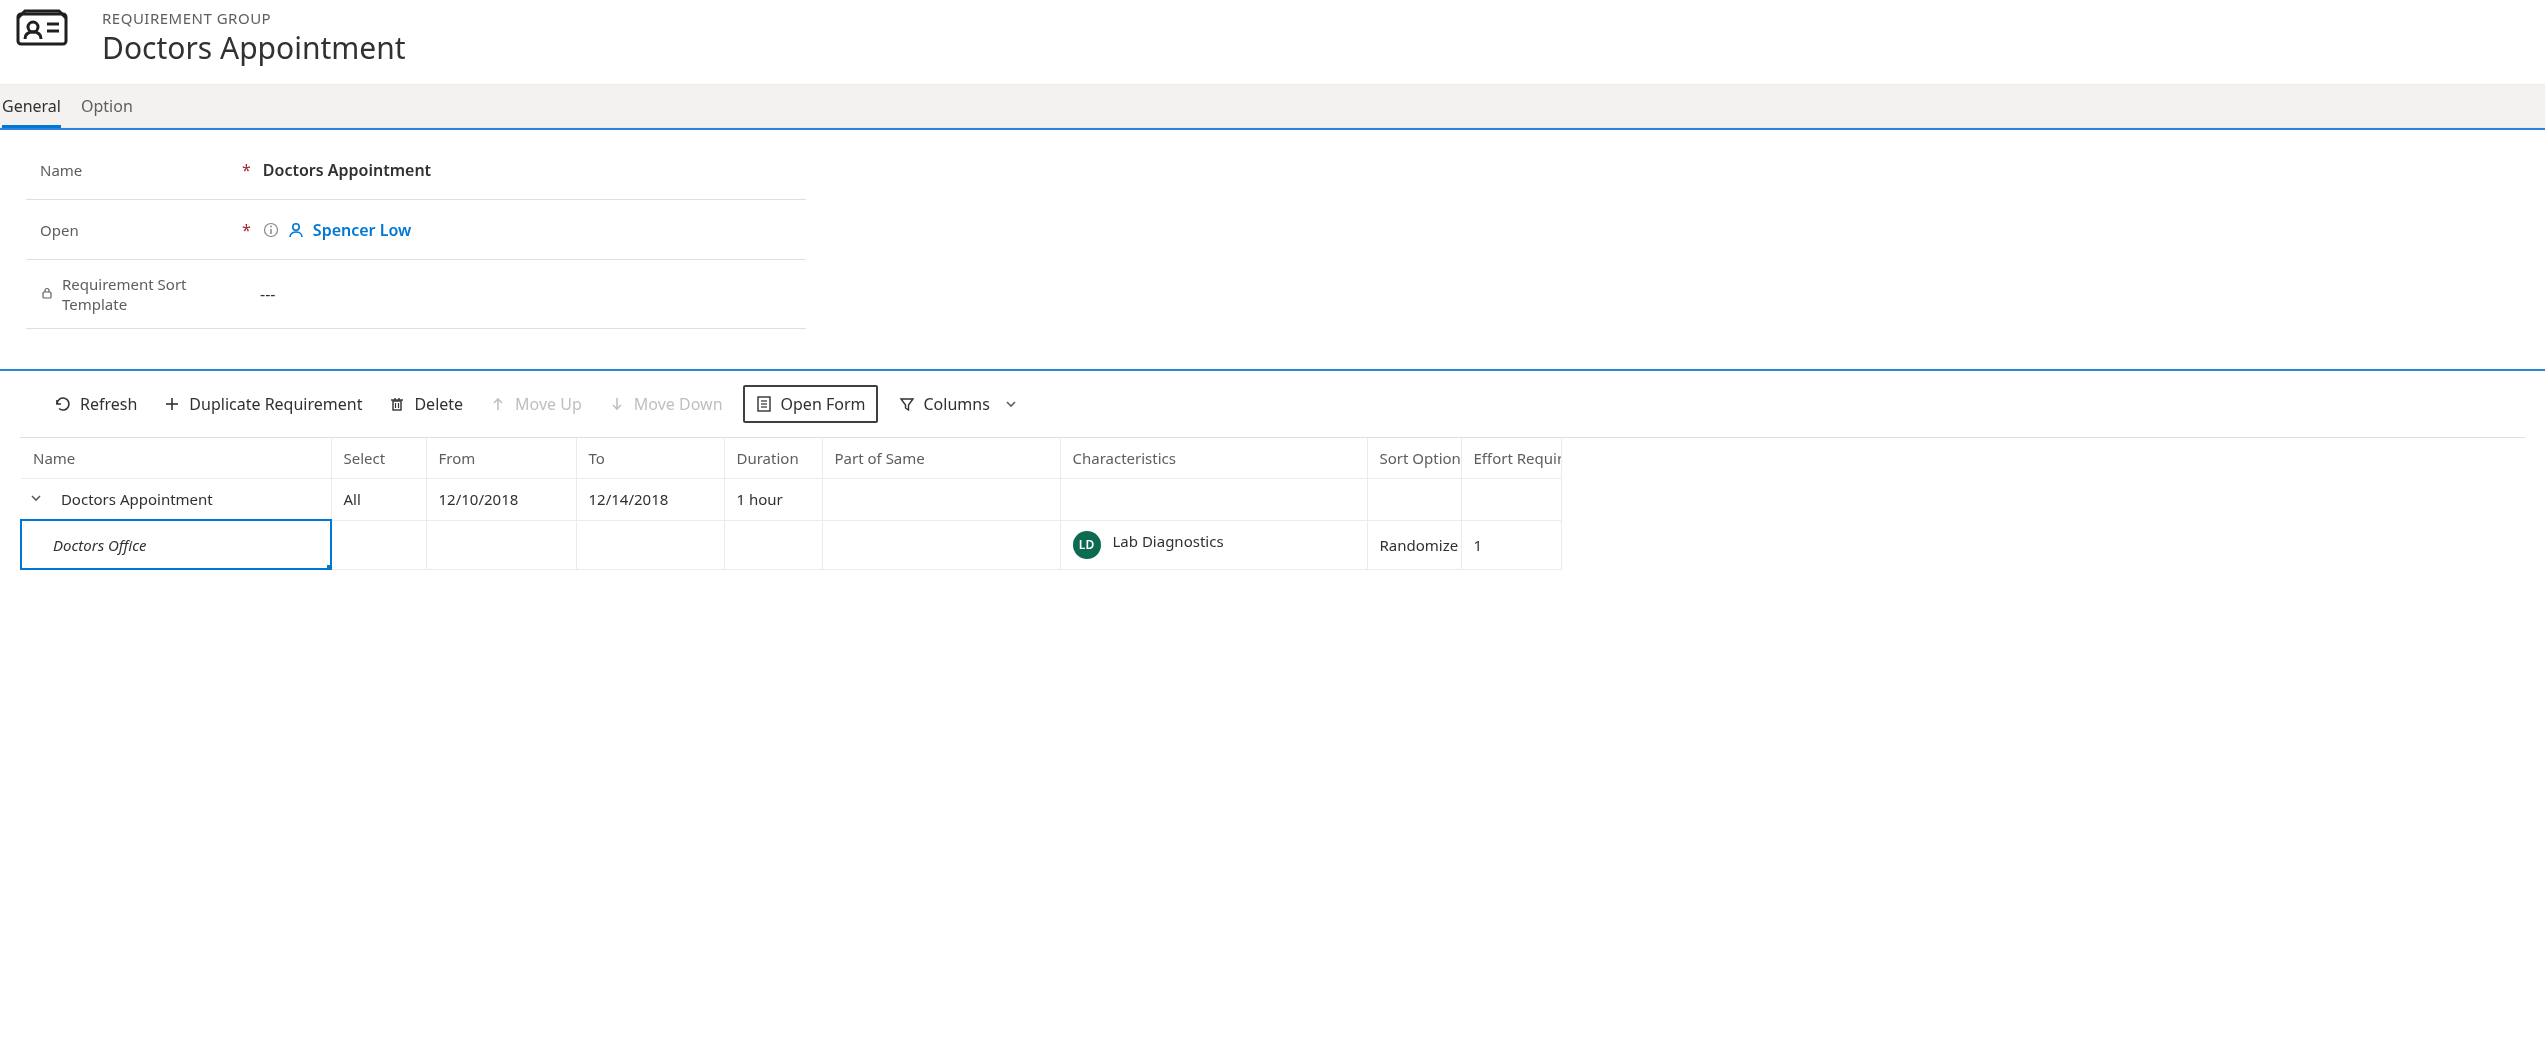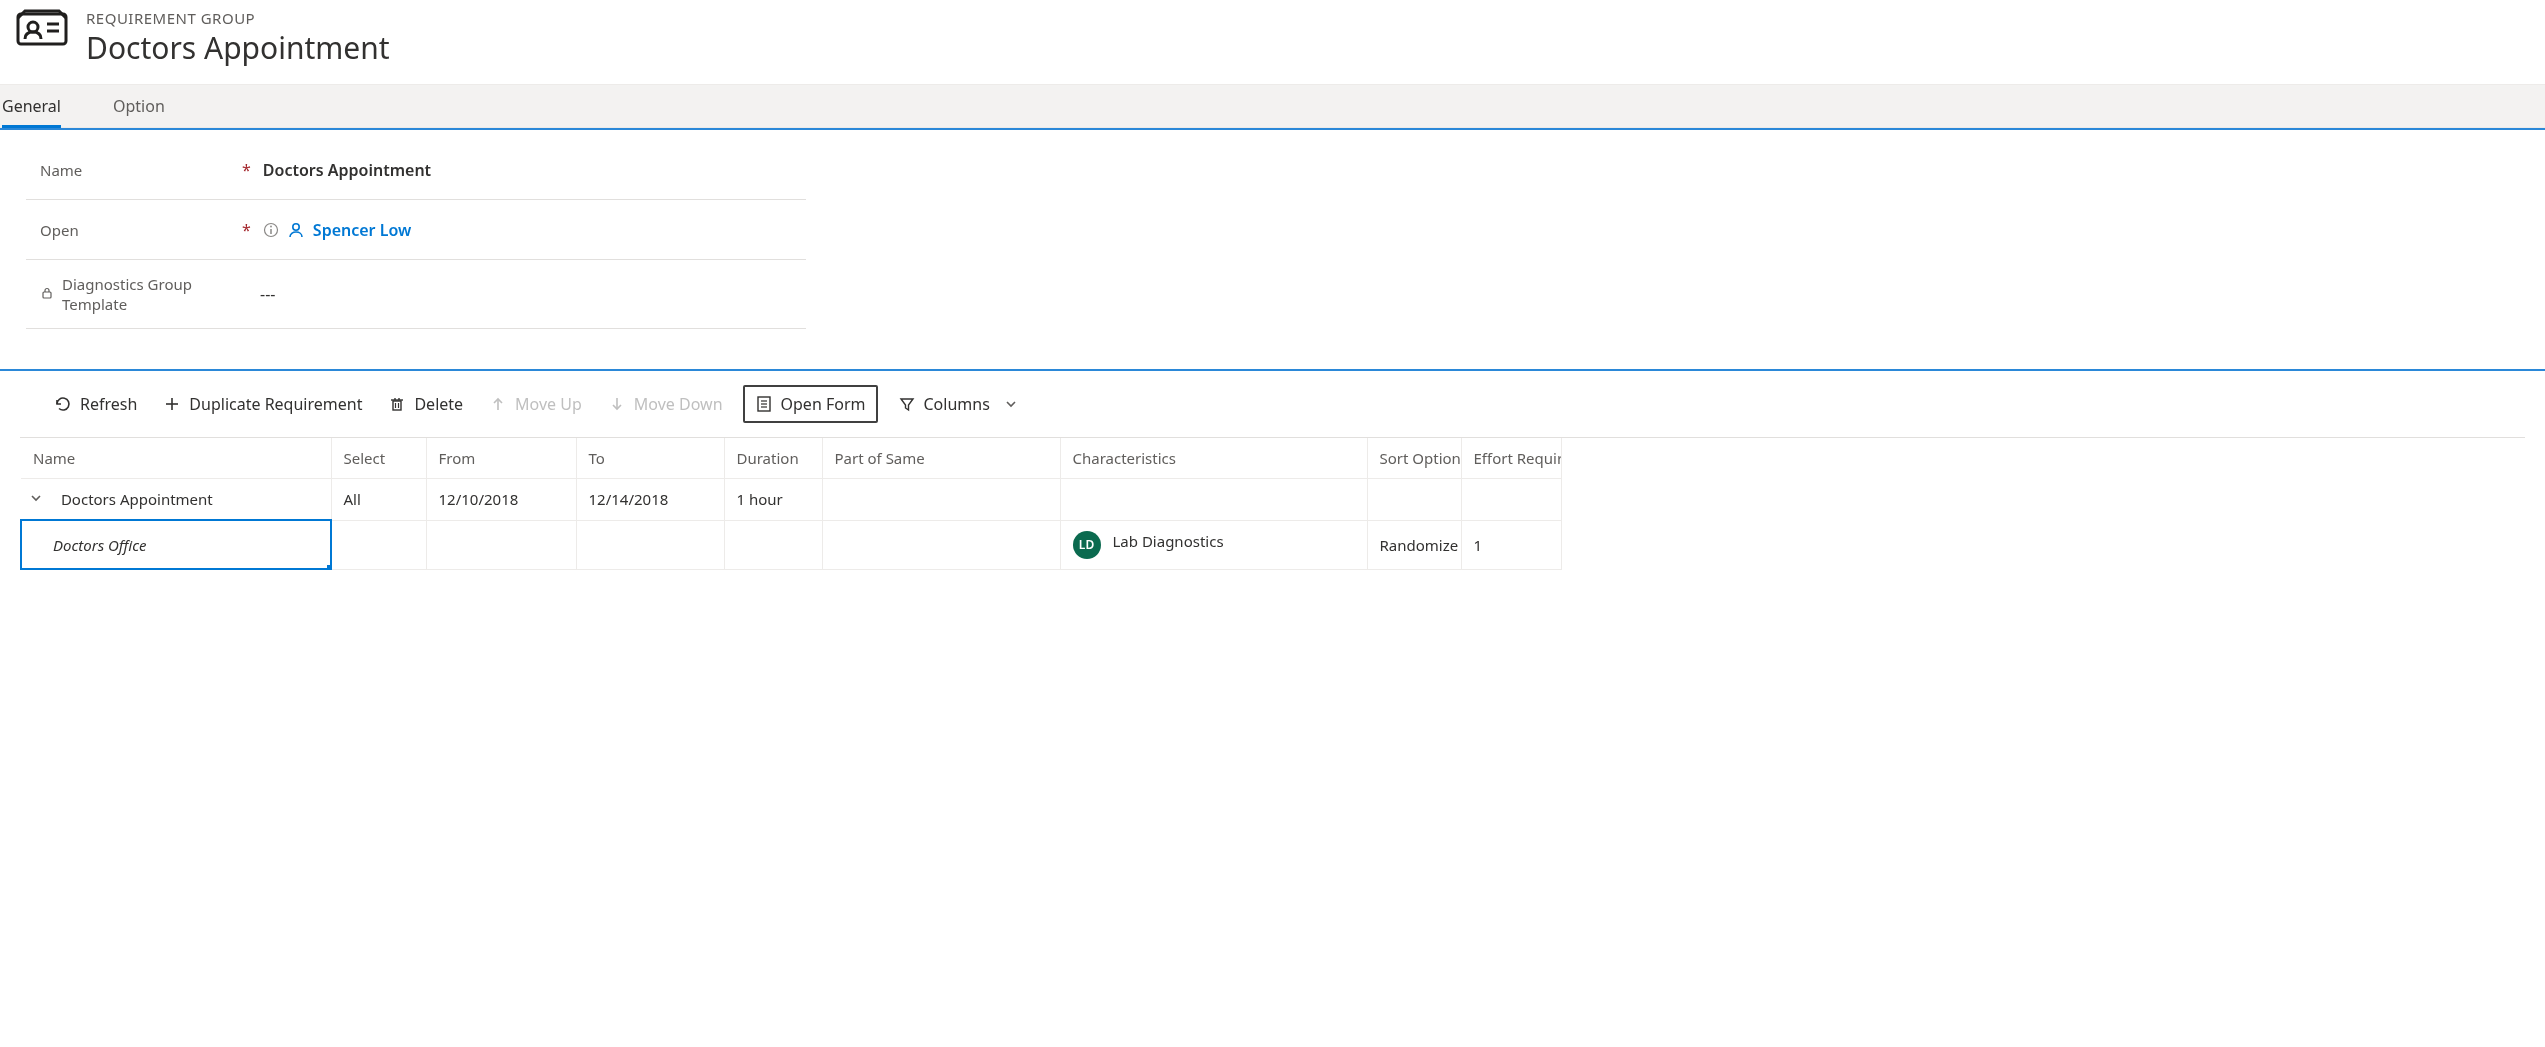--- a/index.html
+++ b/index.html
@@ -8,21 +8,21 @@
     font-family: "Segoe UI", -apple-system, system-ui, sans-serif;
     font-size: 14px;
     color: #323130;
     background: #fff;
     width: 2545px;
   }
   
   .page-header {
     display: flex;
     align-items: flex-start;
-    gap: 16px;
+    gap: 32px;
     padding: 8px 14px 18px 14px;
   }
   .header-icon svg { display: block; }
   .header-text { display: flex; flex-direction: column; }
   .header-eyebrow {
     font-size: 15px;
     letter-spacing: 0.5px;
     color: #605e5c;
     margin-bottom: 2px;
   }
@@ -35,21 +35,21 @@
 
   
   .tabs-bar {
     background: #f3f2f1;
     border-top: 1px solid #edebe9;
     border-bottom: 1px solid #edebe9;
     padding: 0;
   }
   .tabs-inner {
     display: flex;
-    gap: 52px;
+    gap: 20px;
     padding: 0 2px;
     align-items: stretch;
   }
   .tab {
     padding: 10px 0 10px 0;
     font-size: 16px;
     color: #605e5c;
     cursor: pointer;
     position: relative;
   }
@@ -279,21 +279,21 @@
     </div>
 
     <div class="form-row">
       <div class="form-label-cell">
         <span class="lock">
           <svg width="14" height="14" viewBox="0 0 14 14">
               <rect x="3" y="6" width="8" height="6" rx="1" stroke="#605e5c" stroke-width="1.2" fill="none"></rect>
               <path d="M5 6V4.5a2 2 0 0 1 4 0V6" stroke="#605e5c" stroke-width="1.2" fill="none"></path>
             </svg>
         </span>
-        <span>Diagnostics Group Template</span>
+        <span>Requirement Sort Template</span>
       </div>
       <span style="width:12px"></span>
       <div class="form-value-cell">---</div>
     </div>
 
   </div>
 </div>
 
 <div class="subgrid-section">
 

